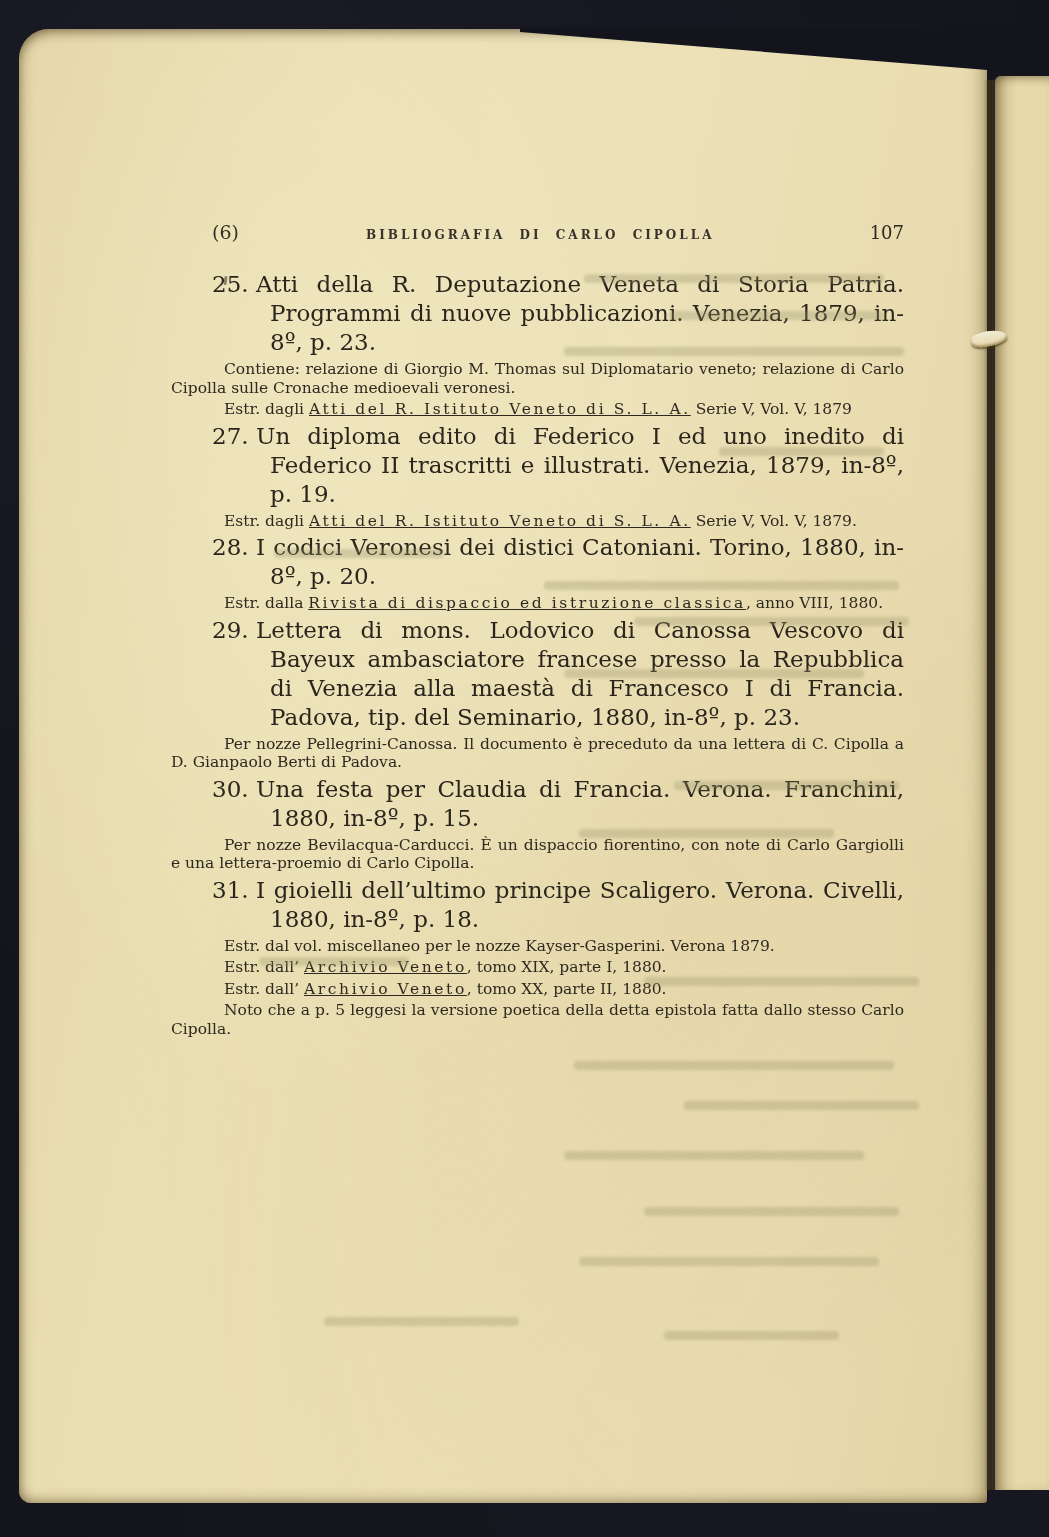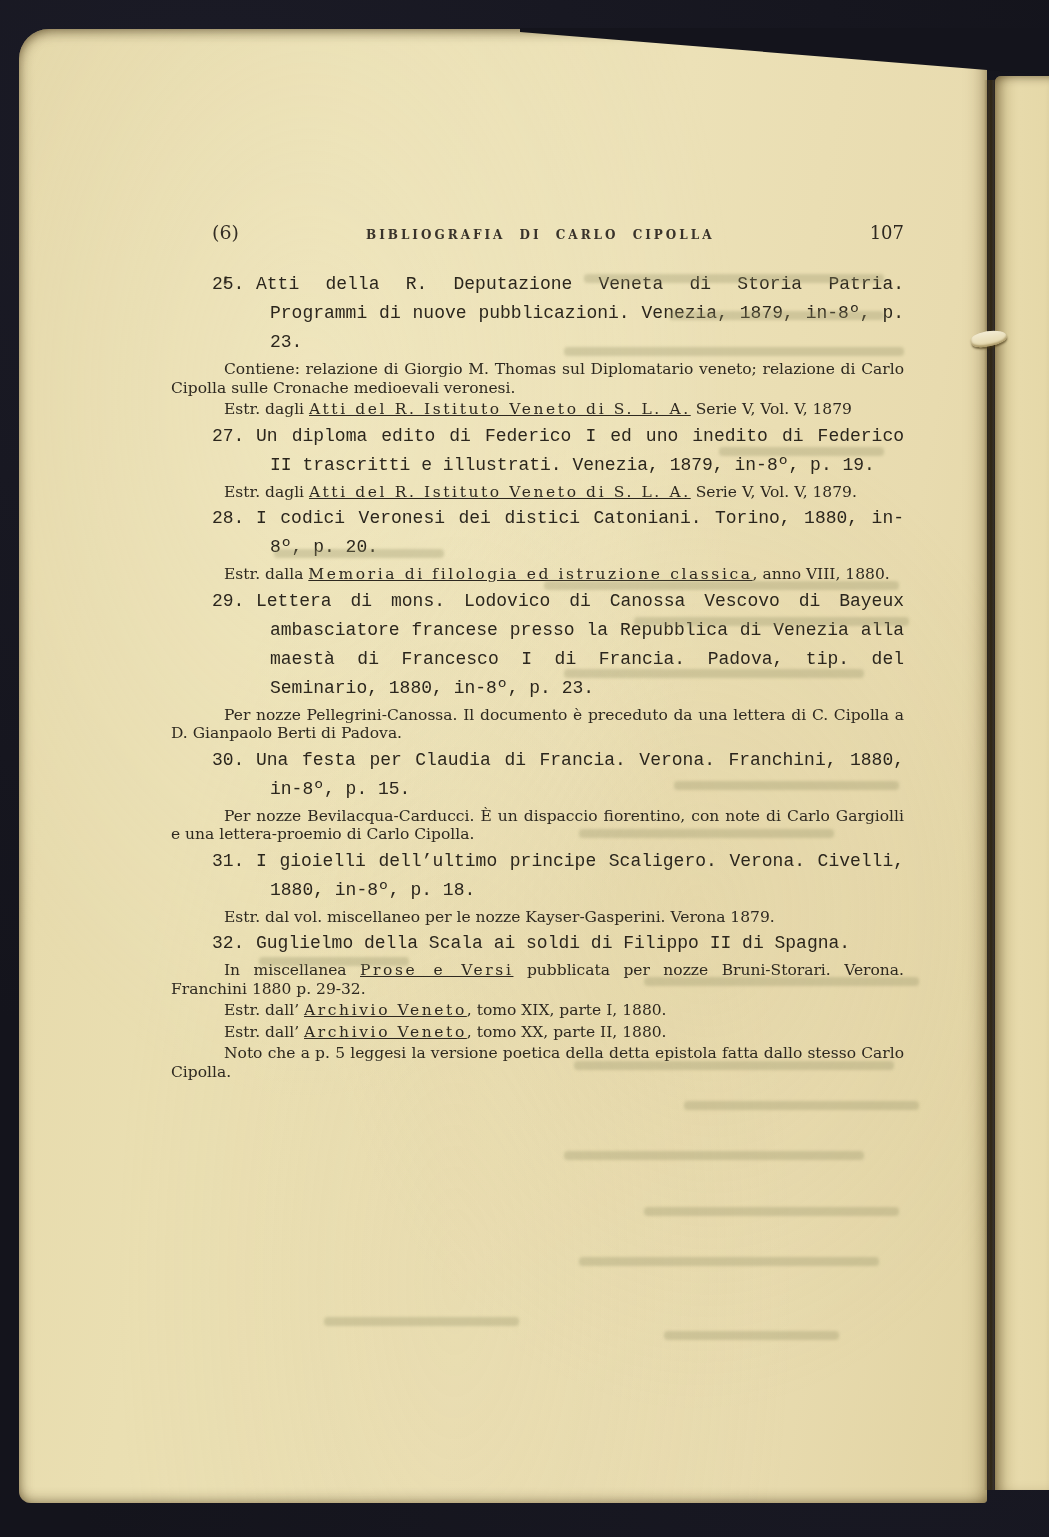--- a/index.html
+++ b/index.html
@@ -72,24 +72,23 @@
     font-size:12px;letter-spacing:3px;word-spacing:7px;color:#38322a;
     transform:translateX(-14px);
     font-weight:bold;
   }
   .h-right{font-size:18px;color:#2e2920;}
 
   .entries{margin-top:27px;}
   .entry{margin-bottom:3px;}
   .entry.gap{}
   .entry-par{
-    font-size:18px;line-height:29px;text-align:justify;
+    font-size:23px;line-height:29px;text-align:justify;
     padding-left:58px;text-indent:-58px;
     color:#2b261d;
-    font-family:Liberation Mono, monospace;
   }
   .num{display:inline-block;width:44px;text-indent:0;}
   .note{
     font-size:15.5px;line-height:18.5px;text-align:justify;
     margin-left:-41px;margin-top:3px;text-indent:53px;
     color:#2e2920;
   }
   .sp{letter-spacing:2.6px;text-decoration:underline;}
 
   
@@ -116,37 +115,33 @@
         </div>
         <div class="entry">
           <div class="note"><span>Estr. dagli </span><span class="sp">Atti del R. Istituto Veneto di S. L. A.</span><span> Serie V, Vol. V, 1879</span></div>
         </div>
         <div class="entry">
           <div class="entry-par"><span class="num">27.</span>Un diploma edito di Federico I ed uno inedito di Federico II trascritti e illustrati. Venezia, 1879, in-8º, p. 19.</div>
           <div class="note"><span>Estr. dagli </span><span class="sp">Atti del R. Istituto Veneto di S. L. A.</span><span> Serie V, Vol. V, 1879.</span></div>
         </div>
         <div class="entry gap">
           <div class="entry-par"><span class="num">28.</span>I codici Veronesi dei distici Catoniani. Torino, 1880, in-8º, p. 20.</div>
-          <div class="note"><span>Estr. dalla </span><span class="sp">Memoria di filologia ed istruzione classica</span><span>, anno VIII, 1880.</span></div>
+          <div class="note"><span>Estr. dalla </span><span class="sp">Rivista di dispaccio ed istruzione classica</span><span>, anno VIII, 1880.</span></div>
         </div>
         <div class="entry">
           <div class="entry-par"><span class="num">29.</span>Lettera di mons. Lodovico di Canossa Vescovo di Bayeux ambasciatore francese presso la Repubblica di Venezia alla maestà di Francesco I di Francia. Padova, tip. del Seminario, 1880, in-8º, p. 23.</div>
           <div class="note"><span>Per nozze Pellegrini-Canossa. Il documento è preceduto da una lettera di C. Cipolla a D. Gianpaolo Berti di Padova.</span></div>
         </div>
         <div class="entry">
           <div class="entry-par"><span class="num">30.</span>Una festa per Claudia di Francia. Verona. Franchini, 1880, in-8º, p. 15.</div>
           <div class="note"><span>Per nozze Bevilacqua-Carducci. È un dispaccio fiorentino, con note di Carlo Gargiolli e una lettera-proemio di Carlo Cipolla.</span></div>
         </div>
         <div class="entry">
           <div class="entry-par"><span class="num">31.</span>I gioielli dell’ultimo principe Scaligero. Verona. Civelli, 1880, in-8º, p. 18.</div>
           <div class="note"><span>Estr. dal vol. miscellaneo per le nozze Kayser-Gasperini. Verona 1879.</span></div>
-        </div>
-        <div class="entry">
-          <div class="entry-par"><span class="num">32.</span>Guglielmo della Scala ai soldi di Filippo II di Spagna.</div>
-          <div class="note"><span>In miscellanea </span><span class="sp">Prose e Versi</span><span> pubblicata per nozze Bruni-Storari. Verona. Franchini 1880 p. 29-32.</span></div>
         </div>
         <div class="entry">
           <div class="note"><span>Estr. dall’ </span><span class="sp">Archivio Veneto</span><span>, tomo XIX, parte I, 1880.</span></div>
         </div>
         <div class="entry">
           <div class="note"><span>Estr. dall’ </span><span class="sp">Archivio Veneto</span><span>, tomo XX, parte II, 1880.</span></div>
           <div class="note"><span>Noto che a p. 5 leggesi la versione poetica della detta epistola fatta dallo stesso Carlo Cipolla.</span></div>
         </div>
       </div>
   </div>

